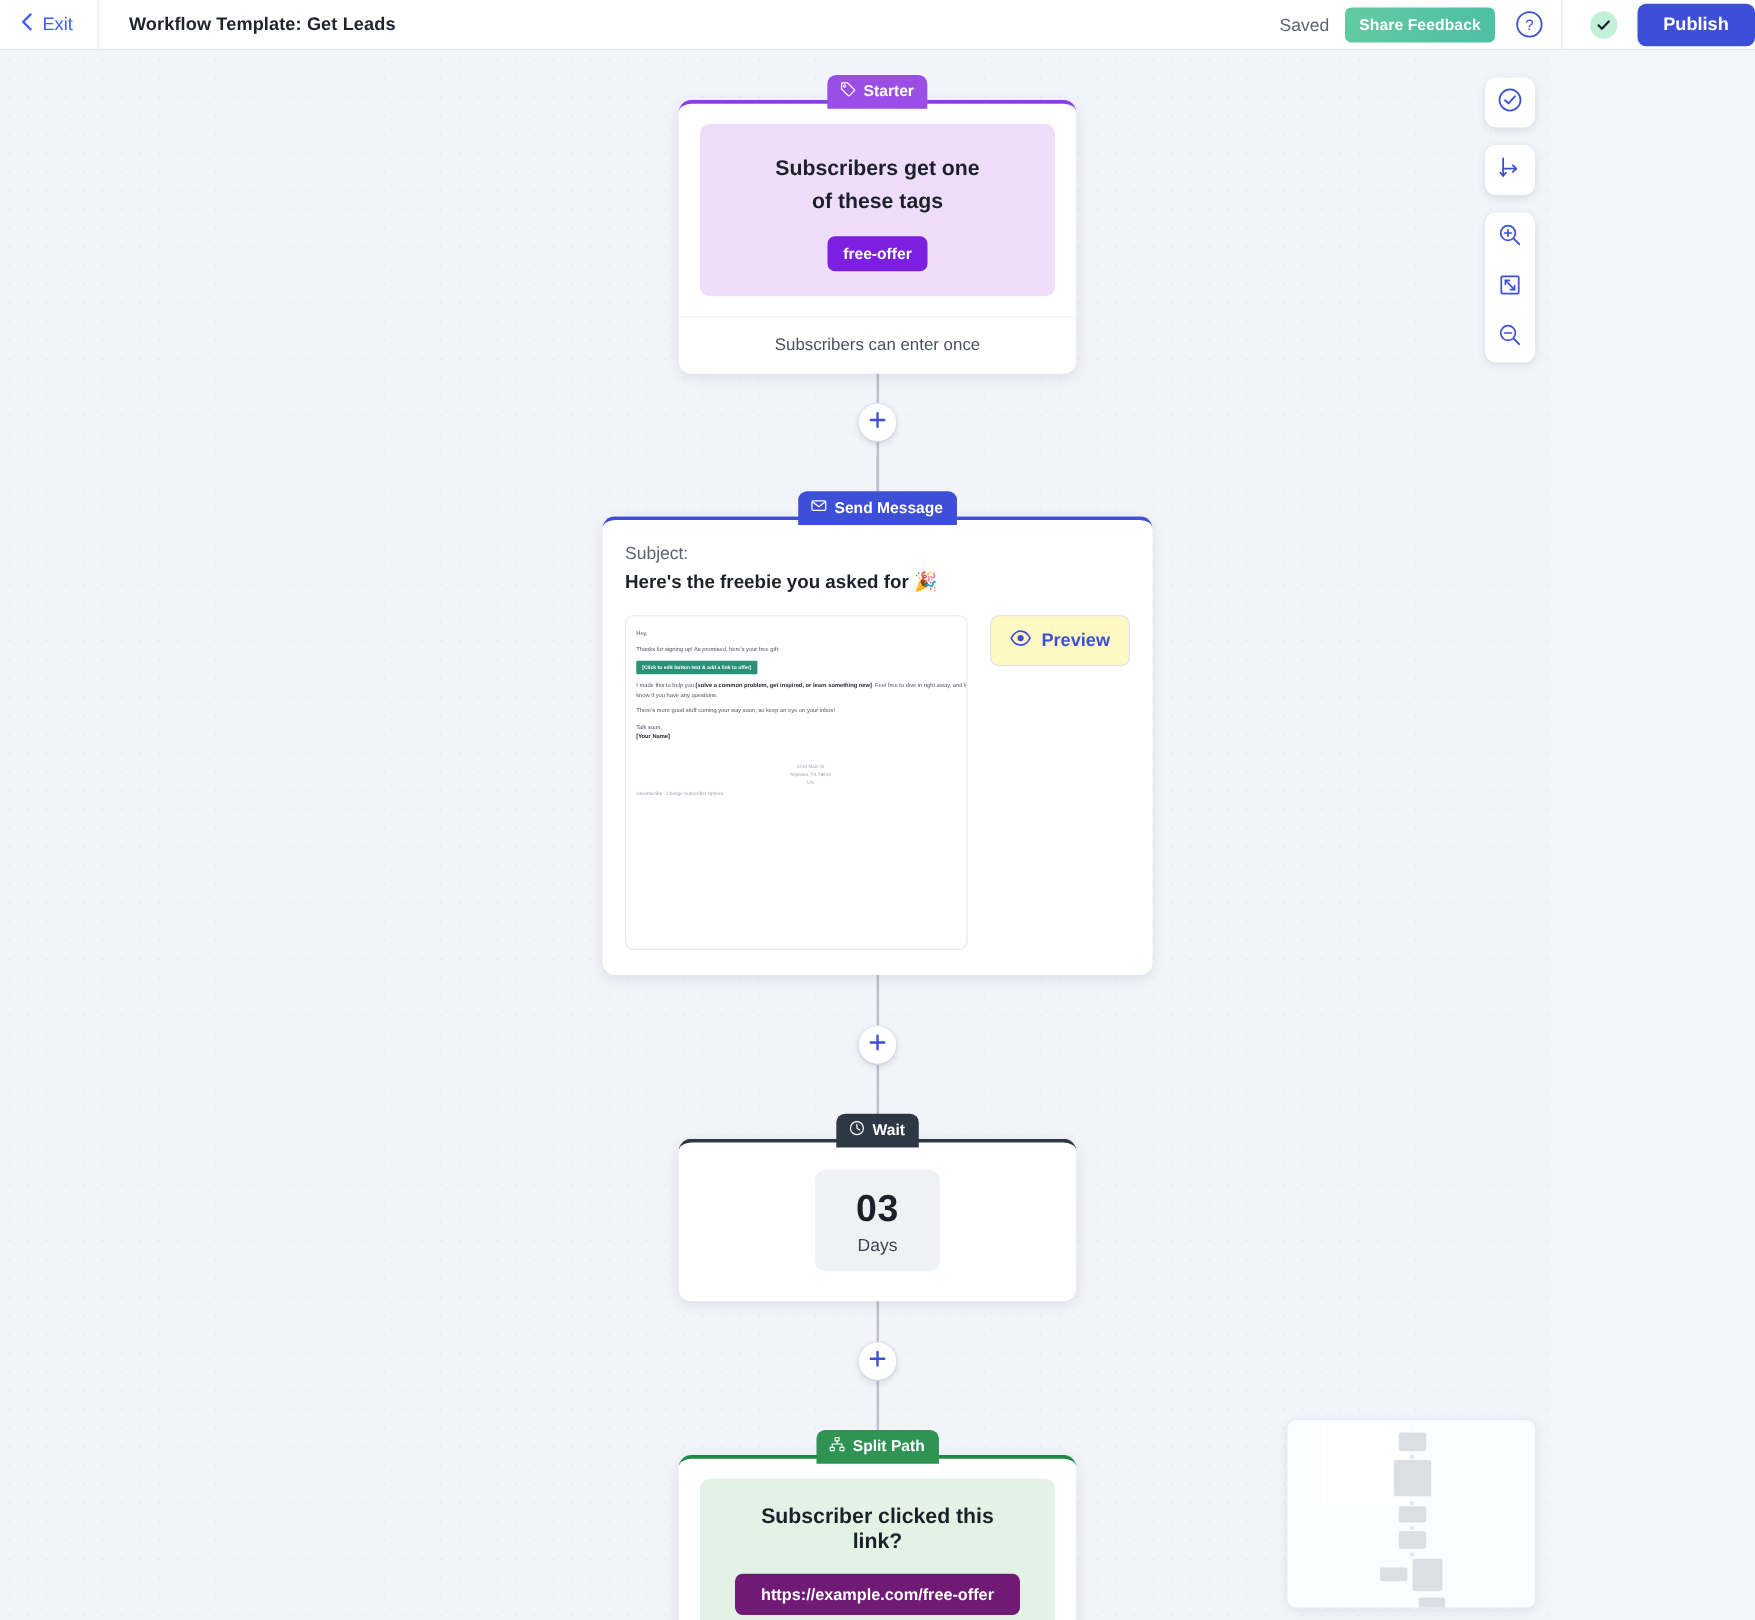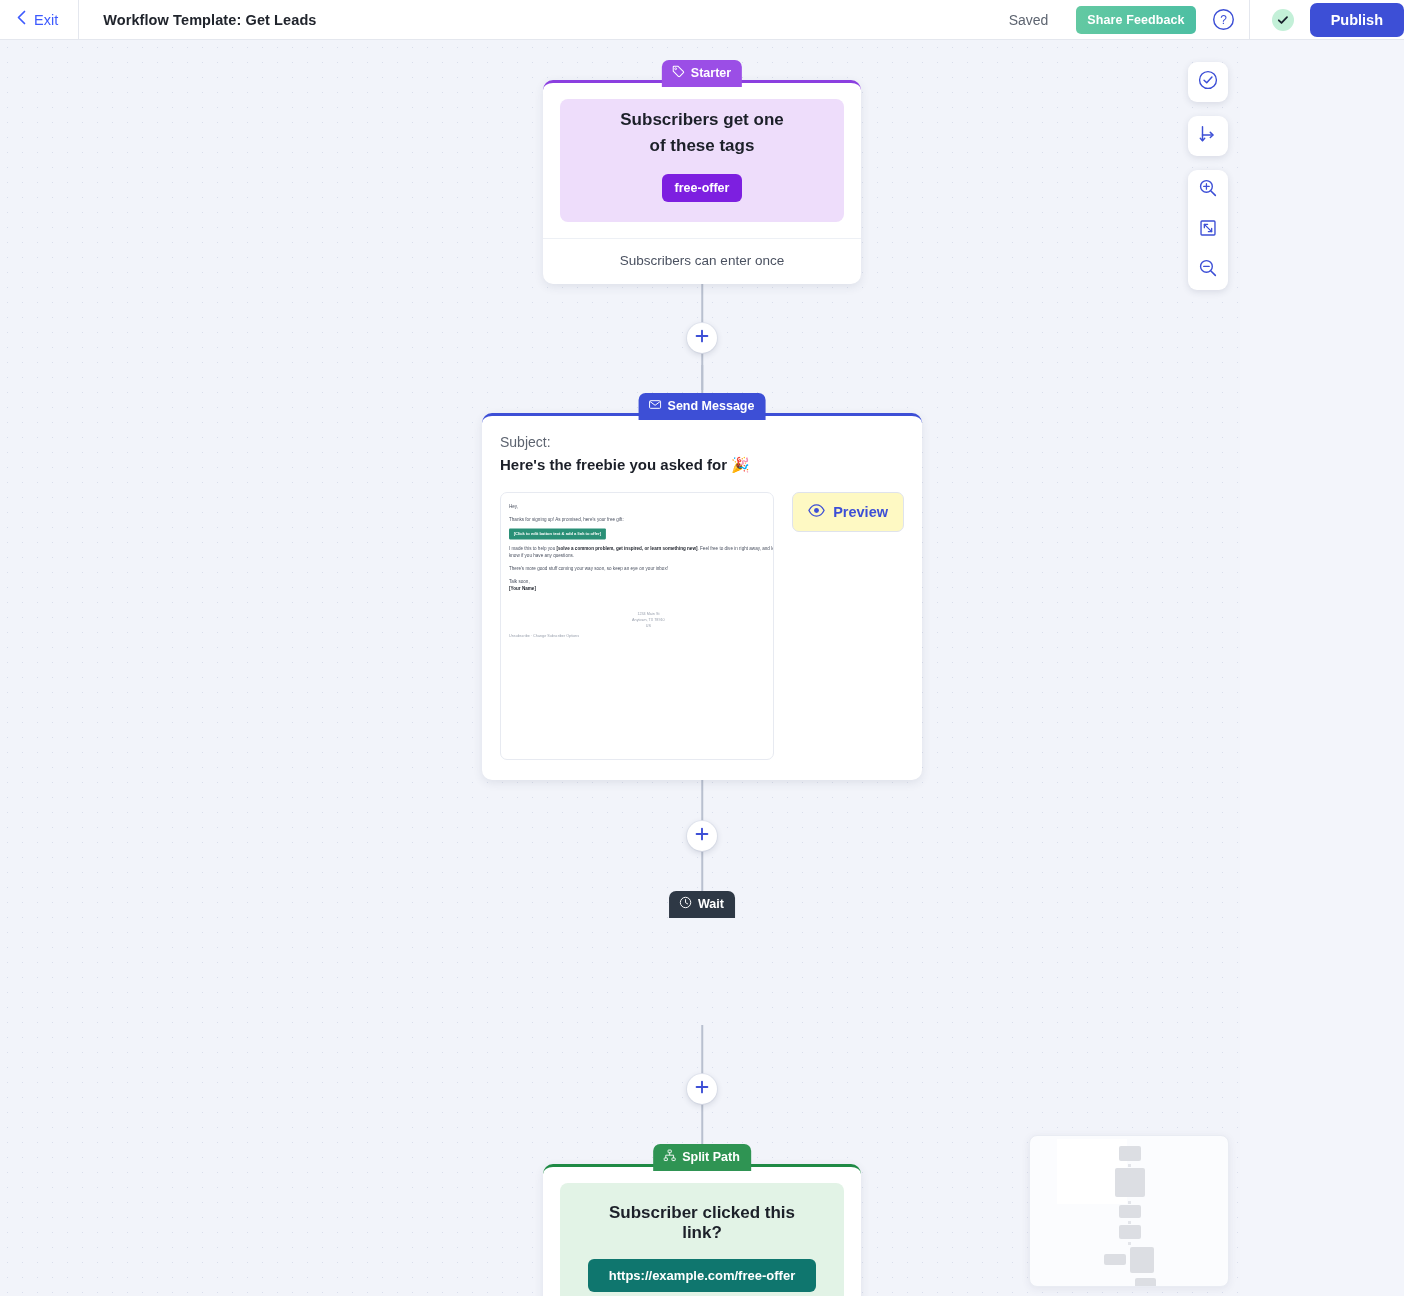--- a/index.html
+++ b/index.html
@@ -34,21 +34,21 @@
   }
   .wf-title {
     padding-left: 24px;
     font-size: 14.5px; font-weight: 700; color: #20242c;
     letter-spacing: .1px;
   }
   .topbar-right {
     margin-left: auto; display: flex; align-items: center; height: 40px;
   }
   .saved-text {
-    font-size: 14px; color: #5d6470; padding-right: 28px;
+    font-size: 14px; color: #5d6470; padding-right: 13px;
   }
   .share-feedback {
     background: linear-gradient(100deg,#63c9a2,#4dbfa3);
     color: #ffffff; font-size: 12.5px; font-weight: 700;
     border: none; border-radius: 5px;
     padding: 7px 11px; cursor: pointer;
     letter-spacing: .1px;
   }
   .help-btn {
     margin: 0 14px 0 16px; cursor: pointer;
@@ -127,21 +127,21 @@
   }
   .node-card.starter { border-top: 3px solid #8b3fe0; }
   .node-card.msg     { border-top: 3px solid #3d4fd6; width: 440px; }
   .node-card.wait    { border-top: 3px solid #2e3845; }
   .node-card.split   { border-top: 3px solid #1f8a45; }
 
   
   .starter-body { padding: 16px 17px 0; }
   .starter-panel {
     background: #eeddfb; border-radius: 8px;
-    padding: 8px 16px 20px;
+    padding: 23px 16px 20px;
     text-align: center;
   }
   .starter-title {
     font-size: 17px; font-weight: 700; color: #1c2029;
     line-height: 1.55;
   }
   .tag-pill {
     display: inline-block; margin-top: 14px;
     background: #7d1fe0; color: #fff;
     font-size: 12.5px; font-weight: 700;
@@ -213,21 +213,21 @@
   
   .split-body { padding: 16px 17px 18px; }
   .split-panel {
     background: #e2f3e6; border-radius: 8px;
     padding: 20px 28px 20px;
     text-align: center;
   }
   .split-title { font-size: 17px; font-weight: 700; color: #1c2029; }
   .split-link {
     display: block; margin: 16px auto 12px;
-    background: #0f766e; color: #fff;
+    background: #701a75; color: #fff;
     font-size: 13px; font-weight: 700;
     padding: 9px 10px; border-radius: 6px;
     max-width: 254px;
   }
 
   
   .tools { position: absolute; right: 12px; top: 22px; z-index: 50; }
   .tool-group {
     background: #ffffff; border-radius: 9px;
     box-shadow: 0 2px 7px rgba(45,55,85,.13);
@@ -408,20 +408,28 @@
     <div class="node-tab" style="top:851px;background:#2e3845;">
       <span>
         <svg width="13" height="13" viewBox="0 0 16 16">
           <circle cx="8" cy="8" r="6.4" fill="none" stroke="#fff" stroke-width="1.2"></circle>
           <path d="M8 4.4 V8.2 L10.6 9.7" fill="none" stroke="#fff" stroke-width="1.2" stroke-linecap="round" stroke-linejoin="round"></path>
         </svg>
       </span>
       <span>Wait</span>
     </div>
 
+    <div class="node-card wait" style="top:871px;">
+      <div class="wait-body">
+        <div class="wait-box">
+          <div class="wait-num">03</div>
+          <div class="wait-unit">Days</div>
+        </div>
+      </div>
+    </div>
 
     <div class="plus-btn" style="top:1034px;">
       <span>
         <svg width="14" height="14" viewBox="0 0 14 14">
           <path d="M7 1.6 V12.4 M1.6 7 H12.4" stroke="#3d4fd6" stroke-width="1.9" stroke-linecap="round"></path>
         </svg>
       </span>
     </div>
 
     <div class="node-tab" style="top:1104px;background:#2f9453;">

